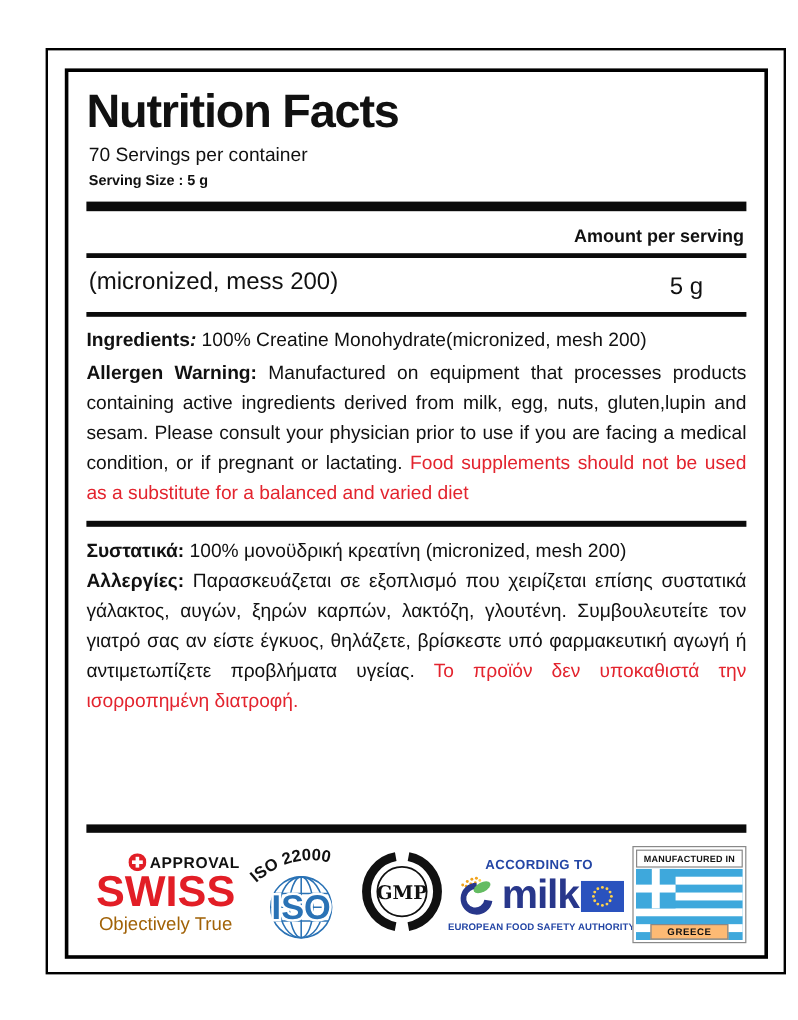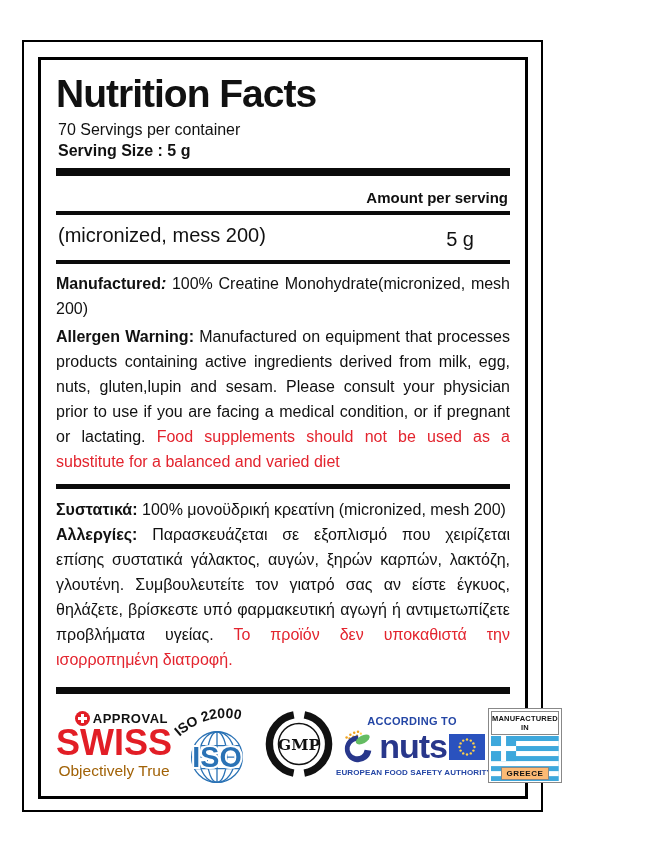--- a/index.html
+++ b/index.html
@@ -1,24 +1,24 @@
 <!DOCTYPE html>
 <html><head>
 <meta charset="utf-8">
 <style>
   * { margin:0; padding:0; box-sizing:border-box; }
   body { width:665px; height:850px; background:#ffffff; font-family:"Liberation Sans", sans-serif; color:#111; }
   .page { position:relative; width:665px; height:850px; background:#fff; overflow:hidden; }
-  .frame-outer { position:absolute; left:22px; top:40px; width:521px; height:772px; border:2px solid #000; background:#fff; }
+  .frame-outer { position:absolute; left:38px; top:40px; width:617px; height:772px; border:2px solid #000; background:#fff; }
   .frame-inner { position:absolute; left:14px; top:15px; right:13px; bottom:11px; border:3px solid #000; }
   .content { position:absolute; inset:0; padding:12px 15px 0 15px; }
 
   .nf-title { font-size:39px; font-weight:bold; letter-spacing:-1px; line-height:1.12; margin-bottom:3px; }
   .nf-servings { font-size:16px; line-height:21px; padding-left:2px; }
-  .nf-serving-size { font-size:16px; font-weight:bold; line-height:21px; padding-left:2px; margin-bottom:7px; }
+  .nf-serving-size { font-size:12px; font-weight:bold; line-height:21px; padding-left:2px; margin-bottom:7px; }
 
   .bar { background:#0b0b0b; width:100%; }
   .bar-h8 { height:8px; } .bar-h4 { height:4px; } .bar-h5 { height:5px; } .bar-h7 { height:7px; }
 
   .amount-row { text-align:right; font-weight:bold; font-size:15px; padding:13px 2px 5px 0; }
 
   .main-row { display:flex; justify-content:space-between; align-items:flex-start; padding:8px 2px 9px 2px; }
   .main-name { font-size:20px; line-height:24px; }
   .main-amount { font-size:20px; line-height:24px; padding-top:4px; padding-right:34px; }
 
@@ -79,21 +79,21 @@
 
         <div class="main-row">
           <div class="main-name">
             <div>(micronized, mess 200)</div>
           </div>
           <div class="main-amount">5 g</div>
         </div>
 
         <div class="bar bar-h4"></div>
 
-        <p class="para sec-ingredients"><span class="lead">Manufactured</span><span class="lead-it">:</span><span>  100% Creatine Monohydrate(micronized, mesh 200)</span></p>
+        <p class="para sec-ingredients"><span class="lead">Ingredients</span><span class="lead-it">:</span><span>  100% Creatine Monohydrate(micronized, mesh 200)</span></p>
 
         <p class="para sec-allergen"><span class="lead">Allergen Warning:</span><span>  Manufactured on equipment that processes products containing active ingredients derived from milk, egg, nuts, gluten,lupin and sesam. Please consult your physician prior to use if you are facing a medical condition, or if pregnant or lactating. </span><span class="red">Food supplements should not be used as a substitute for a balanced and varied diet</span></p>
 
         <div class="bar bar-h5"></div>
 
         <p class="para sec-greek1"><span class="lead">Συστατικά:</span><span> 100% μονοϋδρική κρεατίνη (micronized, mesh 200)</span></p>
 
         <p class="para sec-greek2"><span class="lead">Αλλεργίες:</span><span> Παρασκευάζεται σε εξοπλισμό που χειρίζεται επίσης συστατικά γάλακτος, αυγών, ξηρών καρπών, λακτόζη, γλουτένη. Συμβουλευτείτε τον γιατρό σας αν είστε έγκυος, θηλάζετε, βρίσκεστε υπό φαρμακευτική αγωγή ή αντιμετωπίζετε προβλήματα υγείας. </span><span class="red">Το προϊόν δεν υποκαθιστά την ισορροπημένη διατροφή.</span></p>
 
         <div class="footer">
@@ -152,21 +152,21 @@
                       <circle cx="16" cy="5" r="1.3"></circle>
                     <circle cx="20" cy="4" r="1.3"></circle>
                       <circle cx="11" cy="11" r="1.2"></circle>
                       <circle cx="15" cy="9" r="1.2"></circle>
                     <circle cx="19" cy="8" r="1.2"></circle>
                       <circle cx="23" cy="6" r="1.2" fill="#ffd24a"></circle>
                   </g>
                   <path d="M 20 8 A 14 14 0 1 0 34 24 L 27 23 A 8 8 0 1 1 21 14 Z" fill="#28378b"></path>
                   <ellipse cx="25" cy="12" rx="8" ry="4.2" fill="#64bc62" transform="rotate(-28 25 12)"></ellipse>
                 </svg>
-                <span class="efsa-brand">nuts</span>
+                <span class="efsa-brand">milk</span>
                 <svg width="36" height="26" viewBox="0 0 36 26">
                   <rect width="36" height="26" fill="#2a52be"></rect>
                   <g fill="#ffd24a">
                     <circle cx="18" cy="5.5" r="1.2"></circle>
                       <circle cx="21.8" cy="6.6" r="1.2"></circle>
                       <circle cx="24.4" cy="9.4" r="1.2"></circle>
                     <circle cx="25.5" cy="13" r="1.2"></circle>
                       <circle cx="24.4" cy="16.6" r="1.2"></circle>
                       <circle cx="21.8" cy="19.4" r="1.2"></circle>
                     <circle cx="18" cy="20.5" r="1.2"></circle>

